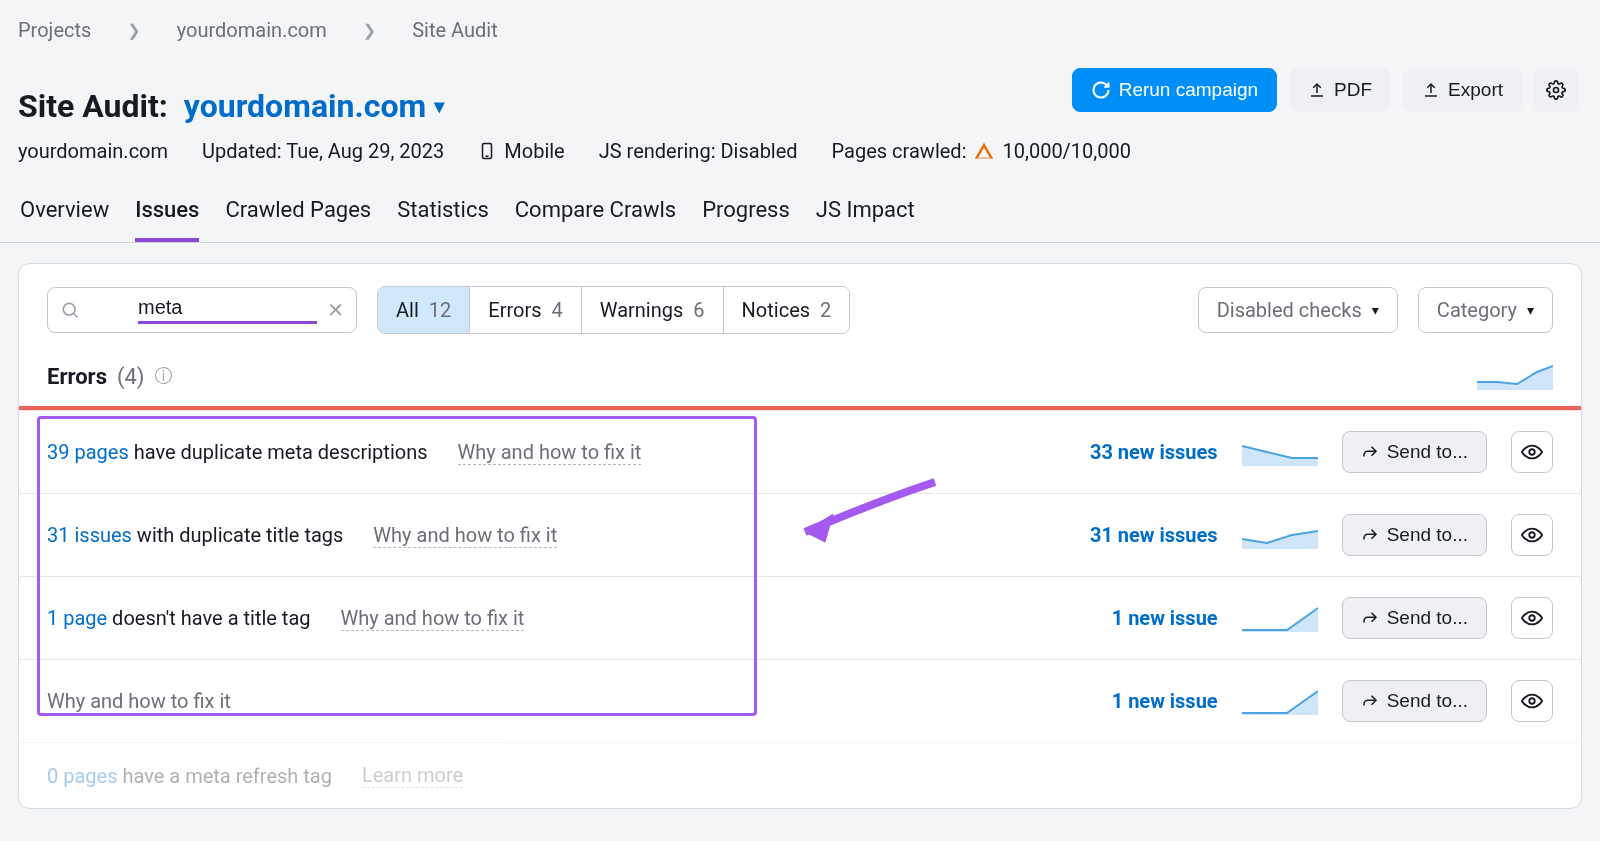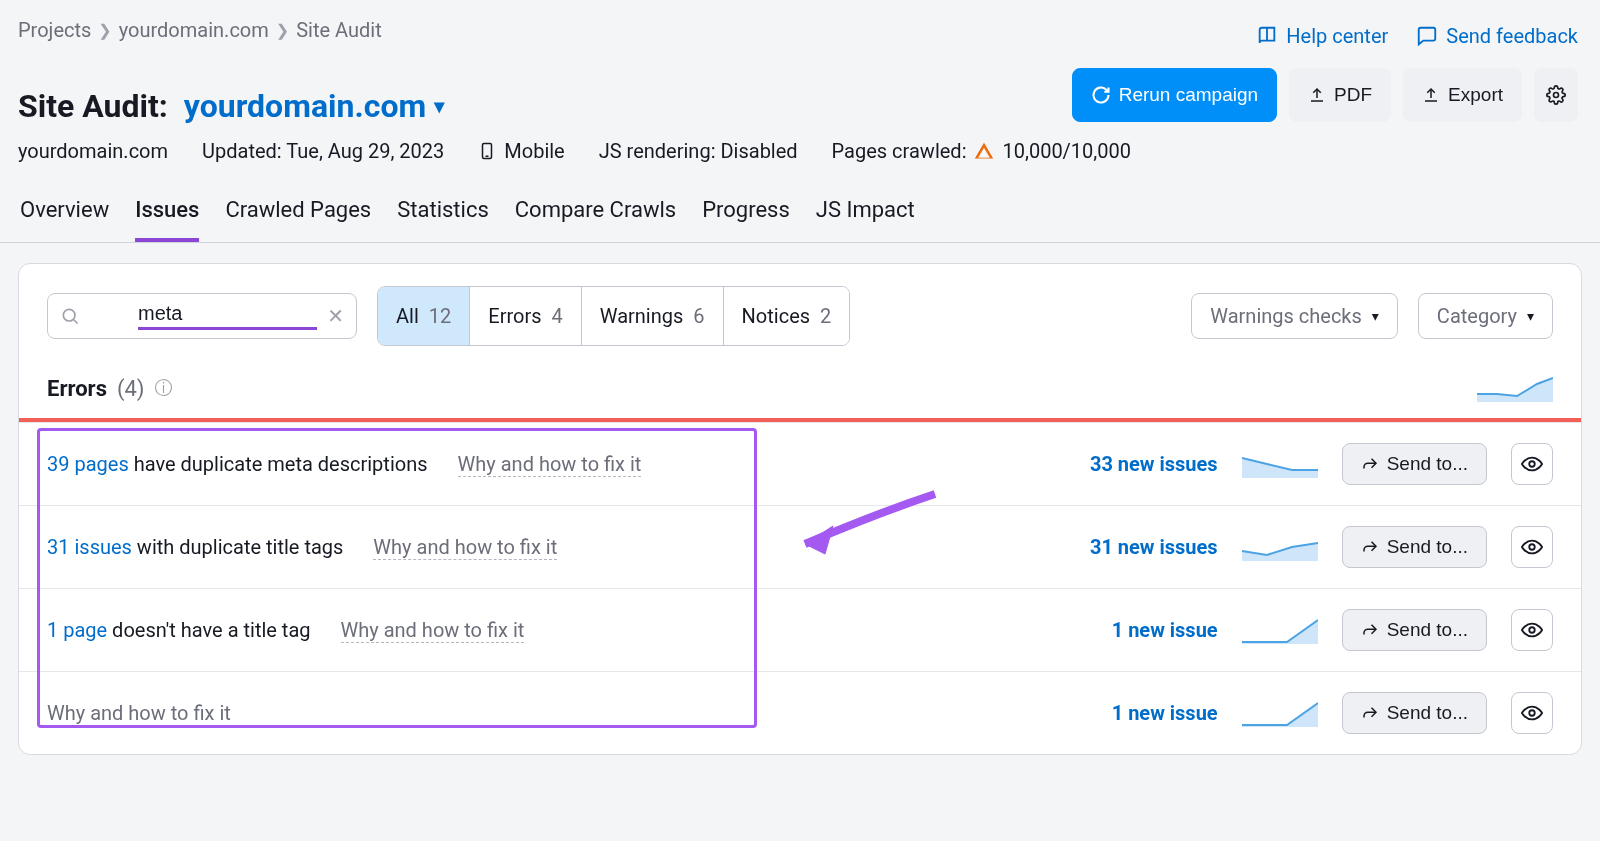--- a/index.html
+++ b/index.html
@@ -6,38 +6,38 @@
 body {
   font-family: -apple-system, BlinkMacSystemFont, "Segoe UI", Roboto, Helvetica, Arial, sans-serif;
   background: #f4f5f7;
   color: #171a22;
   font-size: 18px;
   width: 1600px;
 }
 .page { padding: 18px 18px 0 18px; }
 
 
-.breadcrumbs { display:flex; align-items:center; gap:7px; font-size:20px; color:#6c6e79; margin-bottom:12px; }
+.breadcrumbs { display:flex; align-items:center; gap:36px; font-size:20px; color:#6c6e79; margin-bottom:12px; }
 .breadcrumbs .crumb { color:#6c6e79; }
 .breadcrumbs .chev { color:#9ea0aa; font-size:16px; }
 
 
 .top-links { position:absolute; top:24px; right:22px; display:flex; gap:28px; font-size:20px; color:#006dca; }
 .top-links .lk { display:flex; align-items:center; gap:8px; cursor:pointer; }
 .top-links svg { stroke:#006dca; fill:none; }
 
 
 .title-row { display:flex; align-items:center; gap:16px; margin-bottom:14px;margin-top:45px; }
 .title-row .pt { font-size:32px; font-weight:700; color:#171a22; }
 .title-row .domain { font-size:32px; font-weight:700; color:#006dca; display:flex; align-items:center; gap:8px; cursor:pointer; }
 .title-row .domain .chvd { font-size:20px; color:#006dca; }
 
 
 .actions { position:absolute; top:68px; right:22px; display:flex; gap:12px; align-items:center; }
-.btn { display:flex; align-items:center; gap:8px; height:54px; padding:0 18px; border-radius:8px; font-size:19px; font-weight:500; border:1px solid #c4c7cf; background:#fff; color:#171a22; cursor:pointer; }
+.btn { display:flex; align-items:center; gap:8px; height:44px; padding:0 18px; border-radius:8px; font-size:19px; font-weight:500; border:1px solid #c4c7cf; background:#fff; color:#171a22; cursor:pointer; }
 .btn.primary { background:#008ff8; border-color:#008ff8; color:#fff; }
 .btn.icon-only { width:44px; padding:0; justify-content:center; }
 .btn svg { stroke:#171a22; fill:none; }
 .btn.primary svg { stroke:#fff; }
 .btn.grey { background:#eef0f3; border-color:#eef0f3; color:#171a22; }
 
 
 .meta-line { display:flex; gap:34px; align-items:center; font-size:20px; color:#171a22; margin-bottom:34px; }
 .meta-line .item { display:flex; align-items:center; gap:8px; }
 
@@ -50,21 +50,21 @@
 
 .card { background:#fff; border:1px solid #d7dae0; border-radius:12px; margin:20px 0 0 0; padding:22px 0 0 0; overflow:hidden; }
 
 
 .filters { display:flex; align-items:center; gap:20px; padding:0 28px 20px 28px; }
 .search { display:flex; align-items:center; gap:10px; height:46px; width:310px; border:1px solid #c4c7cf; border-radius:8px; padding:0 12px; color:#6c6e79; background:#fff; }
 .search input { border:none; outline:none; flex:1; font-size:20px; color:#171a22; background:transparent;margin-left:48px; }
 .search .close { cursor:pointer; color:#9ea0aa; font-size:20px; }
 
 .seg { display:flex; border:1px solid #c4c7cf; border-radius:8px; overflow:hidden; }
-.seg .sbtn { display:flex; align-items:center; gap:10px; padding:0 18px; height:58px; font-size:20px; cursor:pointer; border-right:1px solid #c4c7cf; background:#fff; }
+.seg .sbtn { display:flex; align-items:center; gap:10px; padding:0 18px; height:46px; font-size:20px; cursor:pointer; border-right:1px solid #c4c7cf; background:#fff; }
 .seg .sbtn:last-child { border-right:none; }
 .seg .sbtn.active { background:#cfe8fb; }
 .seg .sbtn .cnt { color:#6c6e79; }
 
 .dd { display:flex; align-items:center; gap:10px; height:46px; padding:0 18px; border:1px solid #c4c7cf; border-radius:8px; background:#fff; font-size:20px; color:#6c6e79; cursor:pointer; }
 .dd .chv { font-size:14px; color:#171a22; }
 
 
 .section-head { display:flex; align-items:center; justify-content:space-between; padding:8px 28px 12px 28px; }
 .section-head .left { display:flex; align-items:center; gap:10px; font-size:22px; }
@@ -98,35 +98,20 @@
 
 .row.faded { opacity:0.35; }
 
 svg { flex:0 0 auto; }
 </style>
 </head>
 <body>
 
 <div class="page">
 
-  <div class="top-links">
-    <div class="lk">
-      <svg width="22" height="22" viewBox="0 0 24 24" stroke-width="2">
-          <path d="M4 19.5A2.5 2.5 0 0 1 6.5 17H20V3H6.5A2.5 2.5 0 0 0 4 5.5v14z"></path>
-          <path d="M12 3v14"></path>
-        </svg>
-      <span>Help center</span>
-    </div>
-    <div class="lk">
-      <svg width="22" height="22" viewBox="0 0 24 24" stroke-width="2">
-          <path d="M21 15a2 2 0 0 1-2 2H8l-5 4V5a2 2 0 0 1 2-2h14a2 2 0 0 1 2 2z"></path>
-        </svg>
-      <span>Send feedback</span>
-    </div>
-  </div>
 
   <div class="breadcrumbs">
     <span class="crumb">Projects</span>
     <span class="chev">❯</span>
     <span class="crumb">yourdomain.com</span>
     <span class="chev">❯</span>
     <span class="crumb">Site Audit</span>
   </div>
 
   <div class="actions">
@@ -229,21 +214,21 @@
         </div>
         <div class="sbtn">
           <span>Notices</span>
           <span class="cnt">2</span>
         </div>
       </div>
 
       <div style="flex:1"></div>
 
       <div class="dd">
-        <span>Warnings checks</span>
+        <span>Disabled checks</span>
         <span class="chv">▾</span>
       </div>
       <div class="dd">
         <span>Category</span>
         <span class="chv">▾</span>
       </div>
     </div>
 
     <div class="section-head">
       <div class="left">
@@ -372,18 +357,26 @@
             <span>Send to...</span>
           </button>
           <div class="eye">
             <svg width="22" height="22" viewBox="0 0 24 24" stroke="#171a22" stroke-width="2" fill="none">
                 <path d="M1 12s4-7 11-7 11 7 11 7-4 7-11 7S1 12 1 12z"></path>
                 <circle cx="12" cy="12" r="3"></circle>
               </svg>
           </div>
         </div>
 
+        <div class="row faded">
+          <div class="desc">
+            <span>
+              <span class="link">0 pages</span><span class="txt"> have a meta refresh tag</span>
+            </span>
+            <span class="why">Learn more</span>
+          </div>
+        </div>
 
       </div>
     </div>
 
   </div>
 </div>
 
 </body></html>

